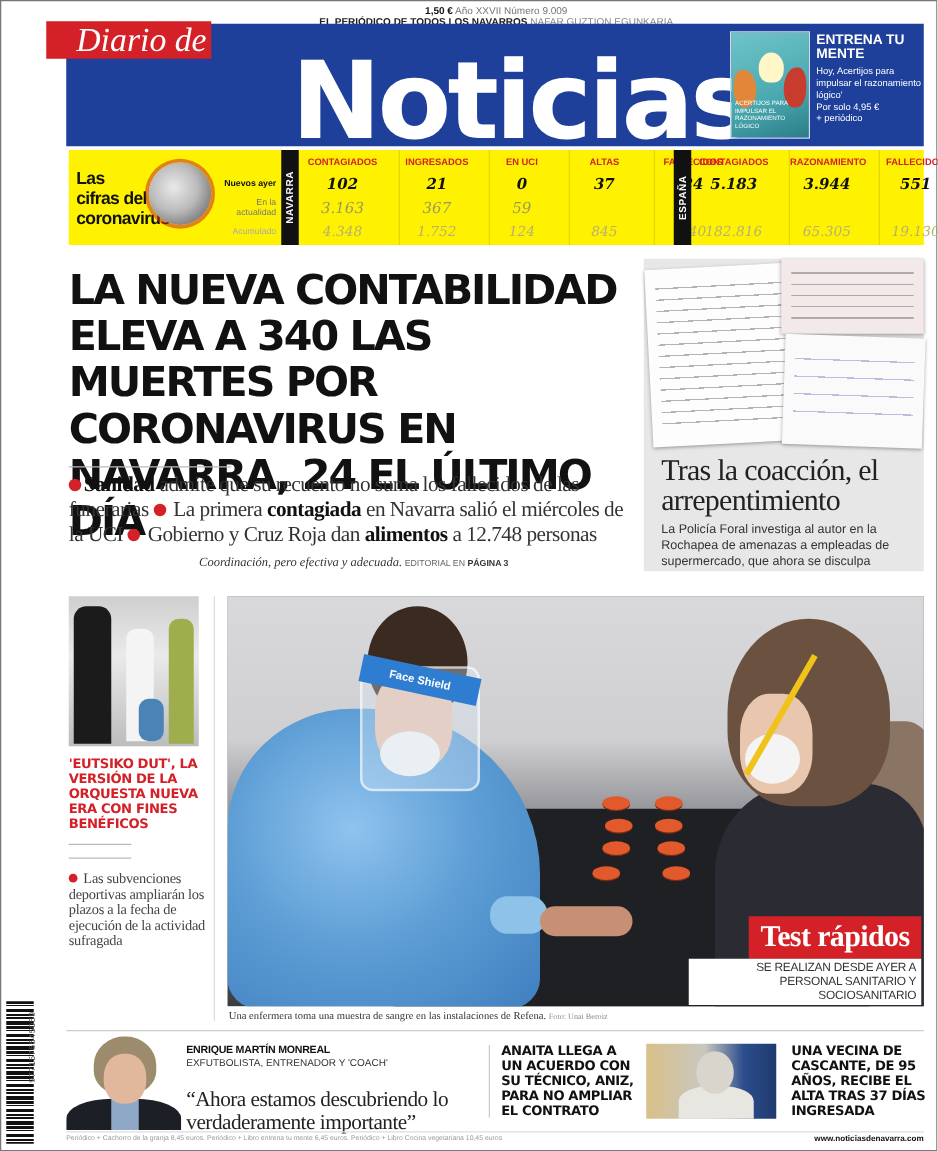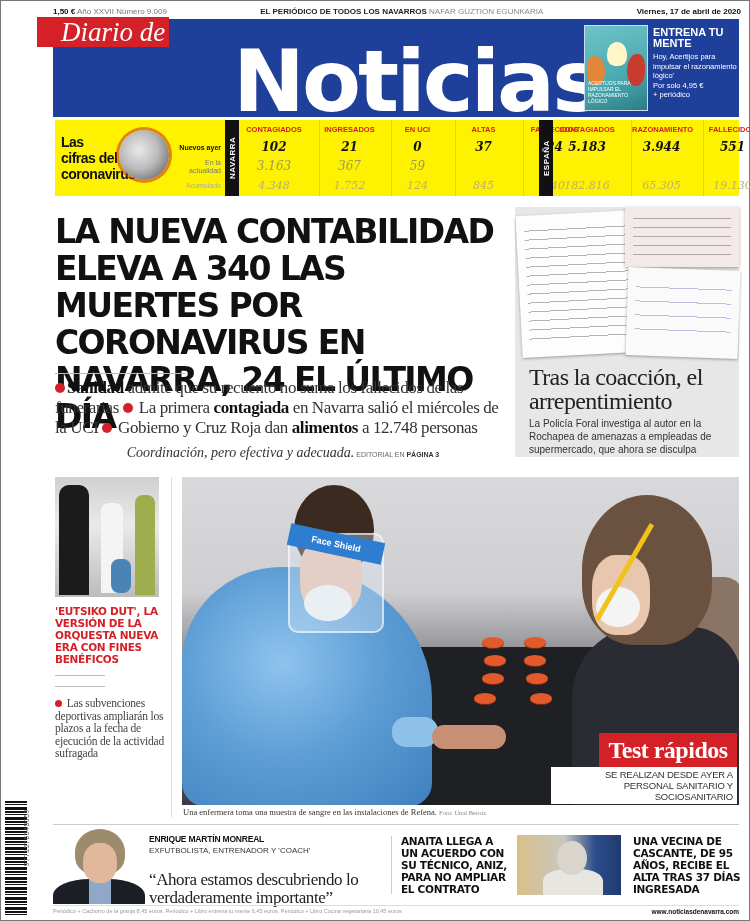--- a/index.html
+++ b/index.html
@@ -1,21 +1,21 @@
 <!DOCTYPE html>
 <html><head>
 <meta charset="utf-8">
 <style>
   * { box-sizing: border-box; margin: 0; padding: 0; }
   html, body { width: 750px; height: 921px; background: #ffffff; overflow: hidden; }
   body { position: relative; font-family: "Liberation Sans", sans-serif; color: #111; }
   .page { position: absolute; left: 0; top: 0; width: 750px; height: 921px; border: 1px solid #777; background: #fff; }
 
   
-  .topstrip { position: absolute; left: 52px; top: 3px; width: 688px; height: 14px; font-size: 8px; display: flex; justify-content: space-between; align-items: center; }
+  .topstrip { position: absolute; left: 52px; top: 3px; width: 688px; height: 14px; font-size: 8px; display: flex; justify-content: space-between; align-items: center; flex-direction: column; }
   .topstrip .price b { font-weight: bold; }
   .topstrip .price span { color: #777; }
   .topstrip .tagline b { font-weight: bold; color: #222; }
   .topstrip .tagline span { color: #888; }
   .topstrip .date { font-weight: bold; }
 
   
   .masthead { position: absolute; left: 52px; top: 18px; width: 686px; height: 98px; background: #1e3f9a; }
   .diario { position: absolute; left: 36px; top: 16px; width: 132px; height: 30px; background: #d42027; color: #fff; font-family: "Liberation Serif", serif; font-style: italic; font-size: 27px; line-height: 30px; padding-left: 24px; z-index: 2; }
   .noticias { position: absolute; left: 180px; top: 14px; width: 400px; color: #fff; font-family: "DejaVu Sans", sans-serif; font-weight: bold; font-size: 86px; line-height: 96px; letter-spacing: -3px; }
@@ -47,21 +47,21 @@
   .col .v2 { color: #9a9a60; font-weight: normal; }
   .col .v3 { color: #b8b070; font-weight: normal; font-size: 11px; }
 
   
   .headline { position: absolute; left: 54px; top: 212px; width: 456px; font-family: "DejaVu Sans", sans-serif; font-weight: bold; font-size: 33px; line-height: 37px; letter-spacing: -1.6px; color: #111; }
   .sub-rule { position: absolute; left: 54px; top: 372px; width: 130px; height: 1px; background: #bbb; }
   .subhead { position: absolute; left: 54px; top: 377px; width: 456px; font-family: "Liberation Serif", serif; font-size: 17px; line-height: 20px; color: #333; letter-spacing: -0.4px; }
   .subhead b { color: #111; }
   .dot { display: inline-block; width: 10px; height: 10px; border-radius: 50%; background: #d42027; margin-right: 2px; vertical-align: 0px; }
   .editorial { position: absolute; left: 54px; top: 444px; width: 456px; text-align: center; font-size: 7px; color: #666; }
-  .editorial i { font-family: "Liberation Serif", serif; font-size: 14px; color: #333; }
+  .editorial i { font-family: "Liberation Serif", serif; font-size: 10px; color: #333; }
   .editorial b { color: #333; }
 
   
   .side { position: absolute; left: 514px; top: 206px; width: 224px; height: 250px; background: #e7e7e7; }
   .note1 { position: absolute; left: 4px; top: 6px; width: 118px; height: 142px; background: #fdfdfd; transform: rotate(-3deg); box-shadow: 0 1px 3px rgba(0,0,0,.35); }
   .note2 { position: absolute; left: 110px; top: 0px; width: 114px; height: 60px; background: #f4e9e9; box-shadow: 0 1px 3px rgba(0,0,0,.35); }
   .note3 { position: absolute; left: 112px; top: 62px; width: 112px; height: 88px; background: #fafafa; transform: rotate(2deg); box-shadow: 0 1px 3px rgba(0,0,0,.35); }
   .note-lines { position: absolute; left: 8px; right: 8px; top: 10px; bottom: 14px; background: repeating-linear-gradient(to bottom, transparent 0 5px, #777 5px 6px, transparent 6px 9px); opacity: .55; }
   .note3 .note-lines { background: repeating-linear-gradient(to bottom, transparent 0 9px, #8a8ad0 9px 10px, transparent 10px 14px); }
   .side-title { position: absolute; left: 14px; top: 158px; width: 210px; font-family: "Liberation Serif", serif; font-size: 24px; line-height: 24px; color: #222; letter-spacing: -0.6px; }

